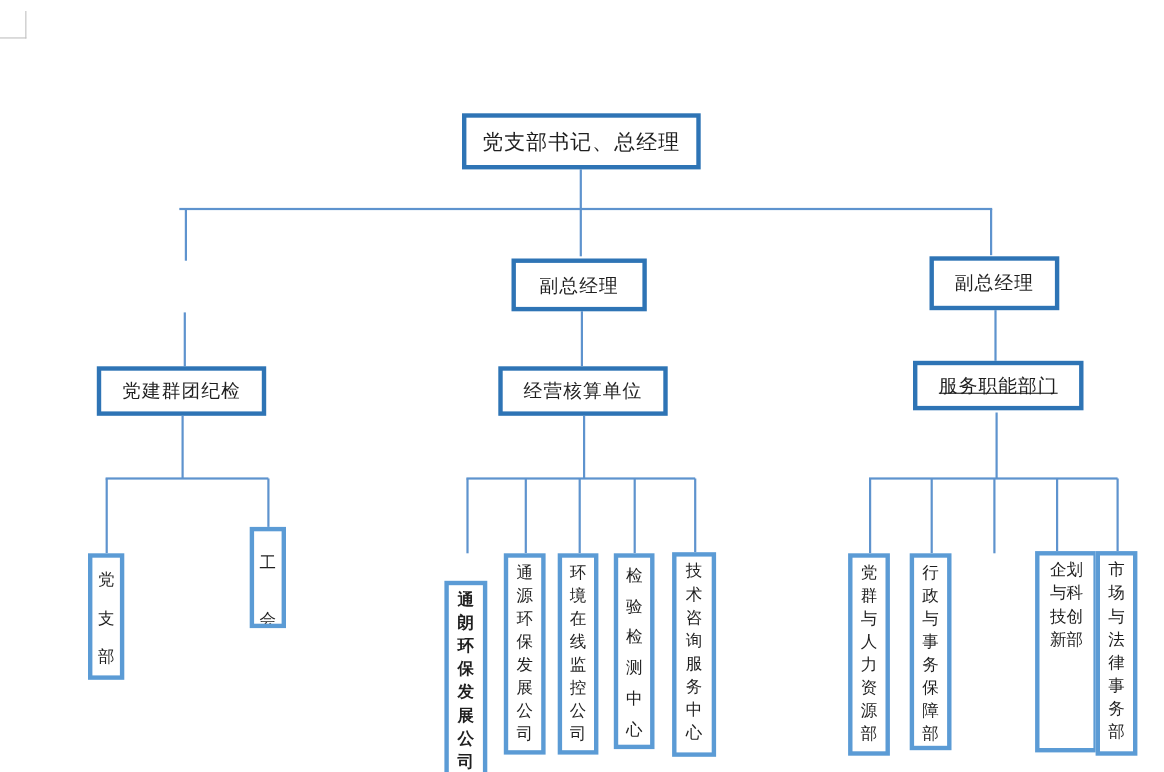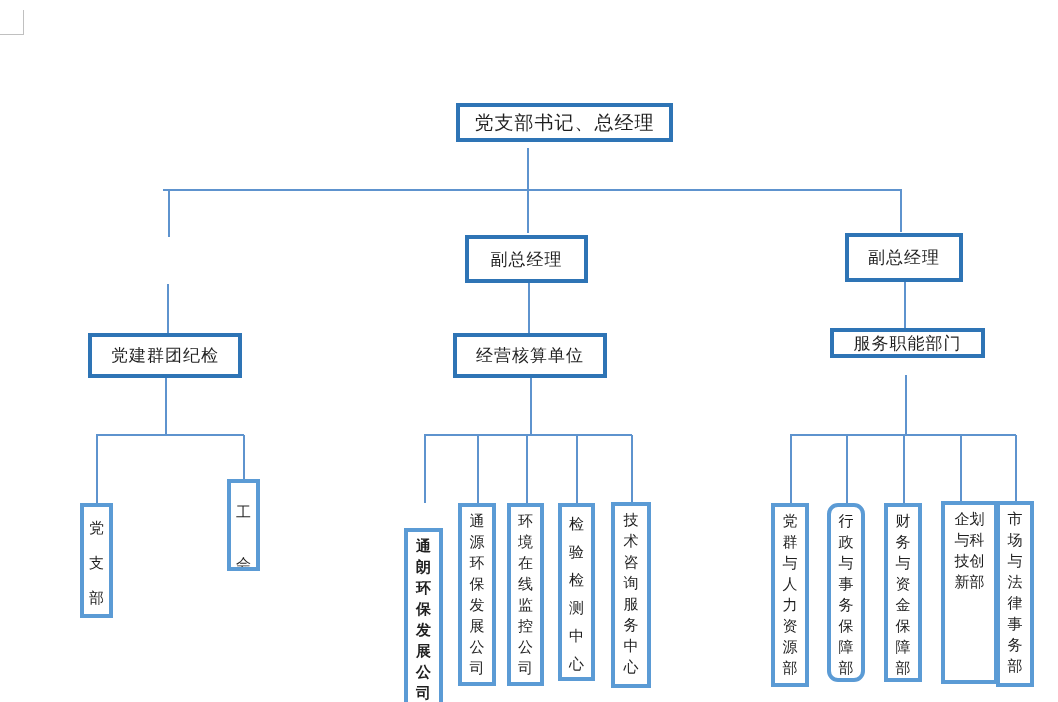--- a/index.html
+++ b/index.html
@@ -57,49 +57,48 @@
   <div class="ln" style="left:631px;top:435px;width:1.5px;height:68px;"></div>
 
   <div class="ln" style="left:905px;top:375px;width:2px;height:60px;"></div>
   <div class="ln" style="left:790px;top:434px;width:226px;height:1.5px;"></div>
   <div class="ln" style="left:790px;top:435px;width:1.5px;height:68px;"></div>
   <div class="ln" style="left:846px;top:435px;width:1.5px;height:68px;"></div>
   <div class="ln" style="left:903px;top:435px;width:1.5px;height:68px;"></div>
   <div class="ln" style="left:960px;top:435px;width:1.5px;height:68px;"></div>
   <div class="ln" style="left:1015px;top:435px;width:1.5px;height:67px;"></div>
 
-  <div class="hbox root" style="left:420px;top:103px;width:217px;height:39px;margin-left:36px;">
+  <div class="hbox root" style="left:420px;top:103px;width:217px;height:51px;">
     <span>党支部书记、总经理</span>
   </div>
 
   <div class="hbox" style="left:465px;top:235px;width:123px;height:48px;">
     <span>副总经理</span>
   </div>
   <div class="hbox" style="left:845px;top:233px;width:118px;height:49px;">
     <span>副总经理</span>
   </div>
 
   <div class="hbox" style="left:88px;top:333px;width:154px;height:45px;">
     <span>党建群团纪检</span>
   </div>
   <div class="hbox" style="left:453px;top:333px;width:154px;height:45px;">
     <span>经营核算单位</span>
   </div>
-  <div class="hbox" style="left:830px;top:328px;width:155px;height:30px;">
+  <div class="hbox" style="left:830px;top:328px;width:155px;height:45px;text-decoration:underline;">
     <span>服务职能部门</span>
   </div>
 
   <div class="vbox lh3" style="left:80px;top:503px;width:33px;height:115px;">党支部</div>
   <div class="vbox lh2" style="left:227px;top:479px;width:33px;height:92px;">工会</div>
 
   <div class="vbox lh8" style="left:404px;top:528px;width:39px;height:183px;font-weight:bold;">通朗环保发展公司</div>
   <div class="vbox lh8" style="left:458px;top:503px;width:38px;height:183px;">通源环保发展公司</div>
   <div class="vbox lh8" style="left:507px;top:503px;width:37px;height:183px;">环境在线监控公司</div>
   <div class="vbox lh6" style="left:558px;top:503px;width:37px;height:178px;">检验检测中心</div>
   <div class="vbox lh8" style="left:771px;top:503px;width:38px;height:184px;">党群与人力资源部</div>
 
   <div class="vbox lh8" style="left:611px;top:502px;width:40px;height:186px;">技术咨询服务中心</div>
-  <div class="vbox lh8" style="left:827px;top:503px;width:38px;height:179px;border-radius:11px;">行政与事务保障部</div>
-  <div class="vbox lh8" style="left:884px;top:503px;width:38px;height:179px;">财务与资金保障部</div>
+  <div class="vbox lh8" style="left:827px;top:503px;width:38px;height:179px;">行政与事务保障部</div>
   <div class="vbox lh8" style="left:941px;top:501px;width:57px;height:183px;">企划与科技创新部</div>
   <div class="vbox lh8" style="left:996px;top:501px;width:38px;height:186px;">市场与法律事务部</div>
 
 </div>
 
 </body></html>

